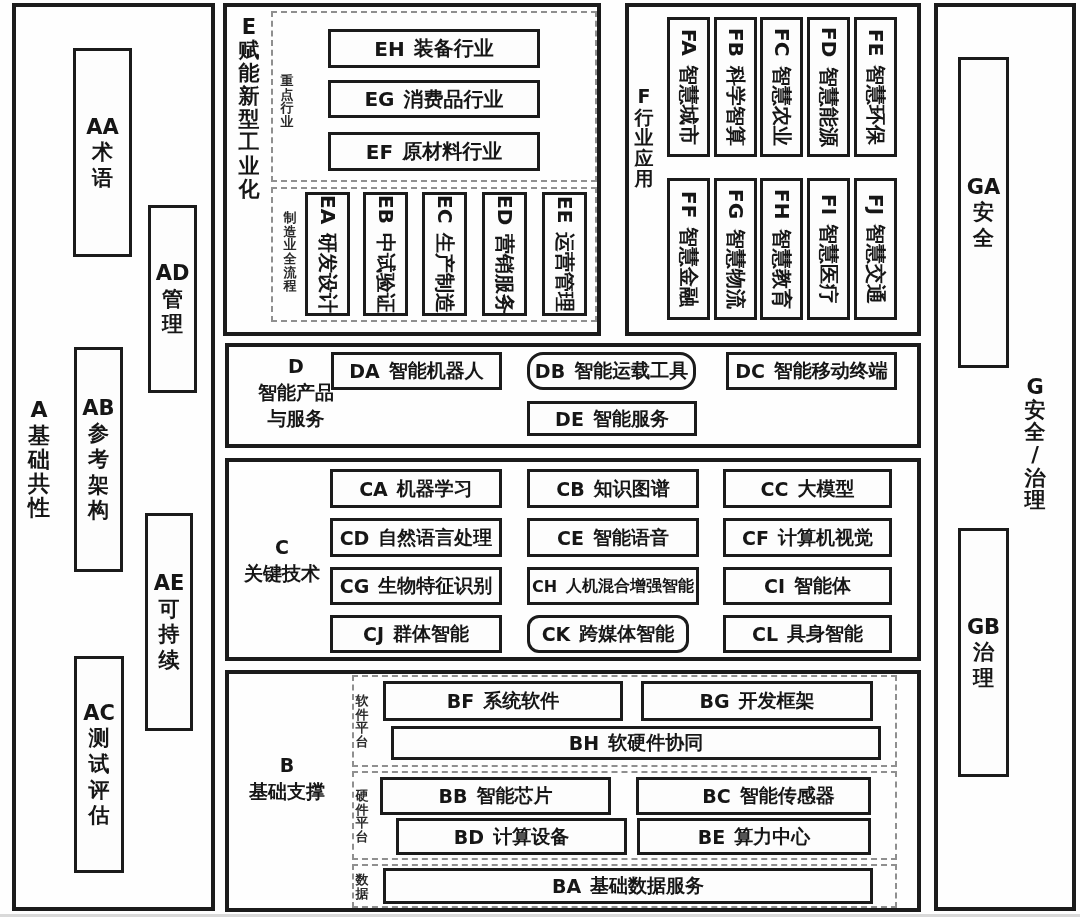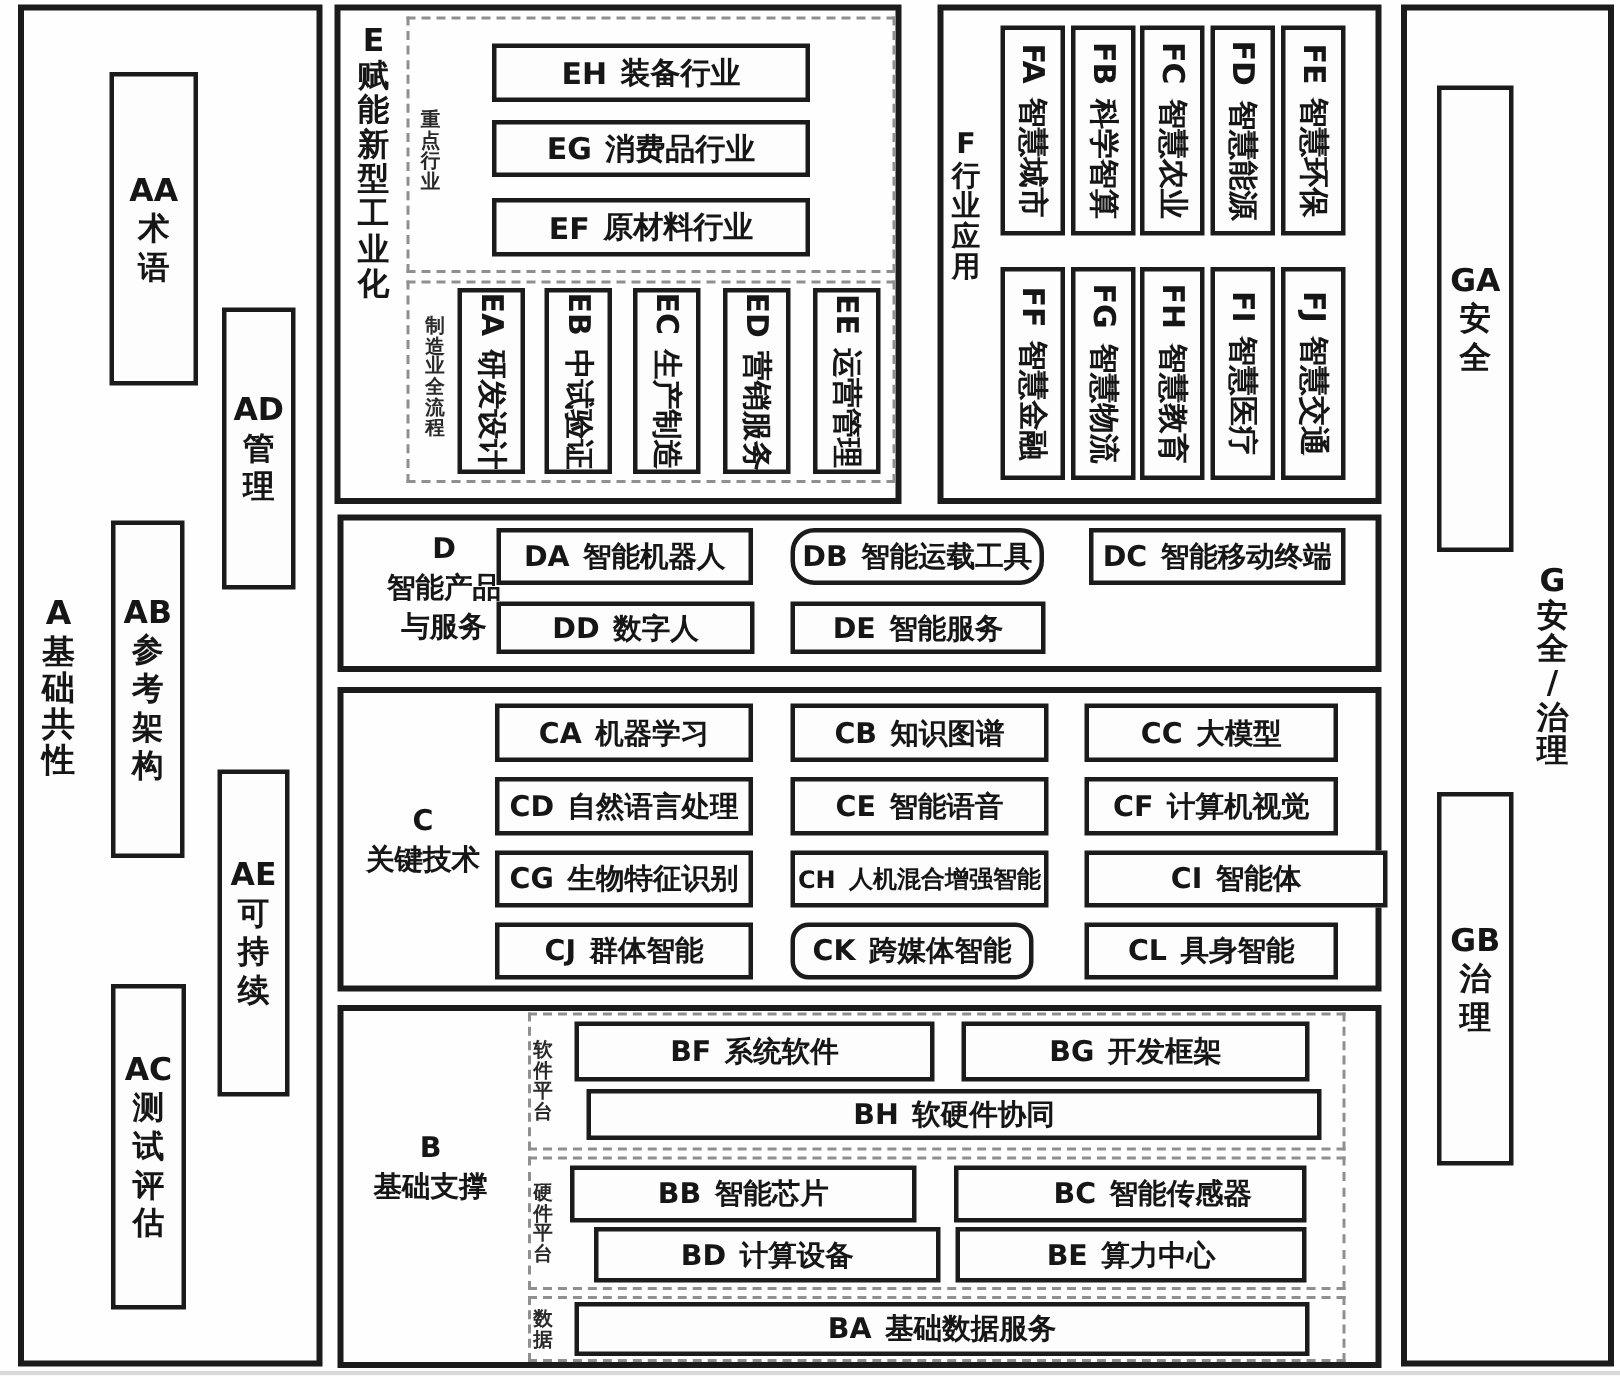--- a/index.html
+++ b/index.html
@@ -207,24 +207,20 @@
       <span>智能机器人</span>
   </div>
   <div class="abs node hbox" style="left:527px;top:352px;width:169px;height:38px;border-radius:16px;">
     <span>DB</span>
       <span>智能运载工具</span>
   </div>
   <div class="abs node hbox" style="left:726px;top:352px;width:171px;height:38px;text-align:center;">
     <span>DC</span>
       <span>智能移动终端</span>
   </div>
-  <div class="abs node hbox" style="left:331px;top:401px;width:172px;height:35px;">
-    <span>DD</span>
-      <span>数字人</span>
-  </div>
   <div class="abs node hbox" style="left:527px;top:401px;width:170px;height:35px;">
     <span>DE</span>
       <span>智能服务</span>
   </div>
 
   <div class="abs frame" style="left:225px;top:458px;width:696px;height:203px;"></div>
   <div class="abs sec-title" style="left:234px;top:534px;width:96px;">
     <span style="display:block">C</span>
     <span style="display:block">关键技术</span>
   </div>
@@ -253,21 +249,21 @@
       <span>计算机视觉</span>
   </div>
   <div class="abs node hbox" style="left:330px;top:567px;width:172px;height:38px;">
     <span>CG</span>
       <span>生物特征识别</span>
   </div>
   <div class="abs node hbox fs16" style="left:527px;top:567px;width:172px;height:38px;">
     <span>CH</span>
       <span>人机混合增强智能</span>
   </div>
-  <div class="abs node hbox" style="left:723px;top:567px;width:202px;height:38px;">
+  <div class="abs node hbox" style="left:723px;top:567px;width:169px;height:38px;">
     <span>CI</span>
       <span>智能体</span>
   </div>
   <div class="abs node hbox" style="left:330px;top:615px;width:172px;height:38px;">
     <span>CJ</span>
       <span>群体智能</span>
   </div>
   <div class="abs node hbox" style="left:527px;top:615px;width:162px;height:38px;border-radius:12px;">
     <span>CK</span>
       <span>跨媒体智能</span>

